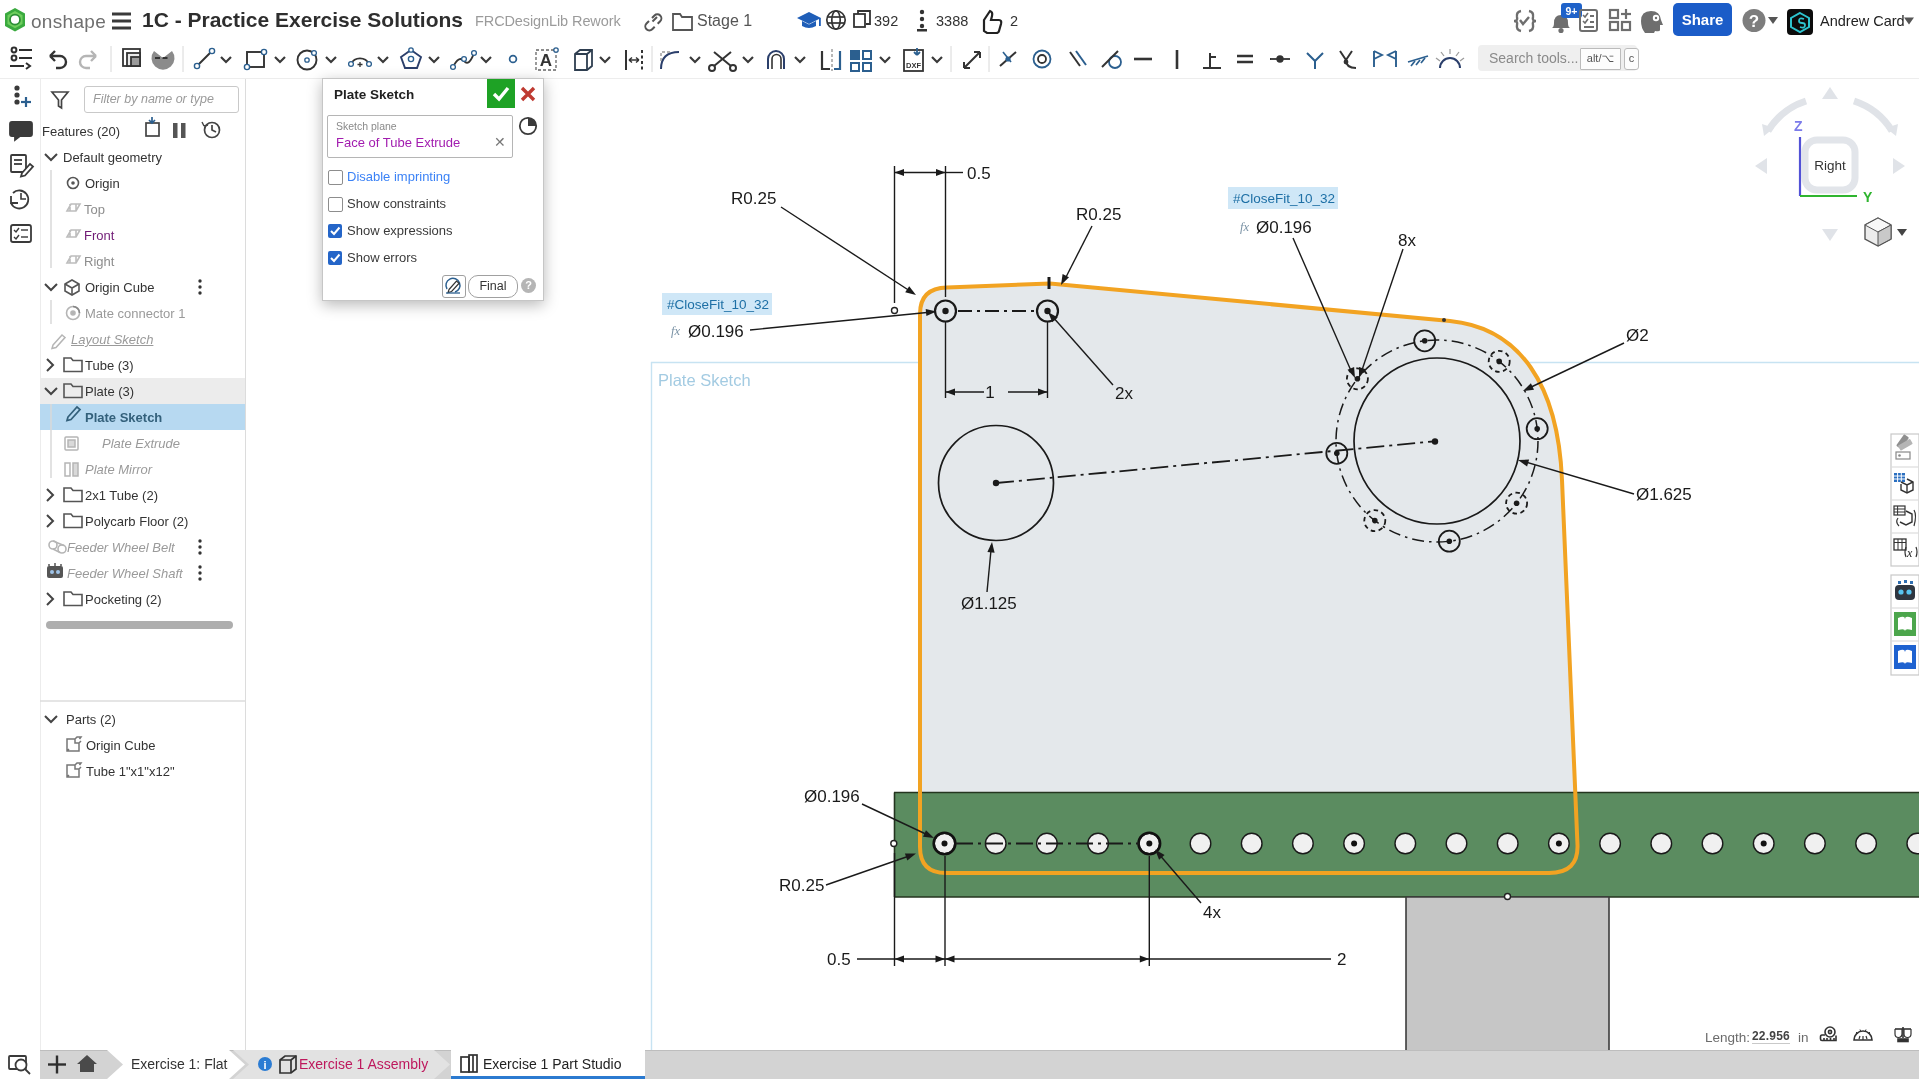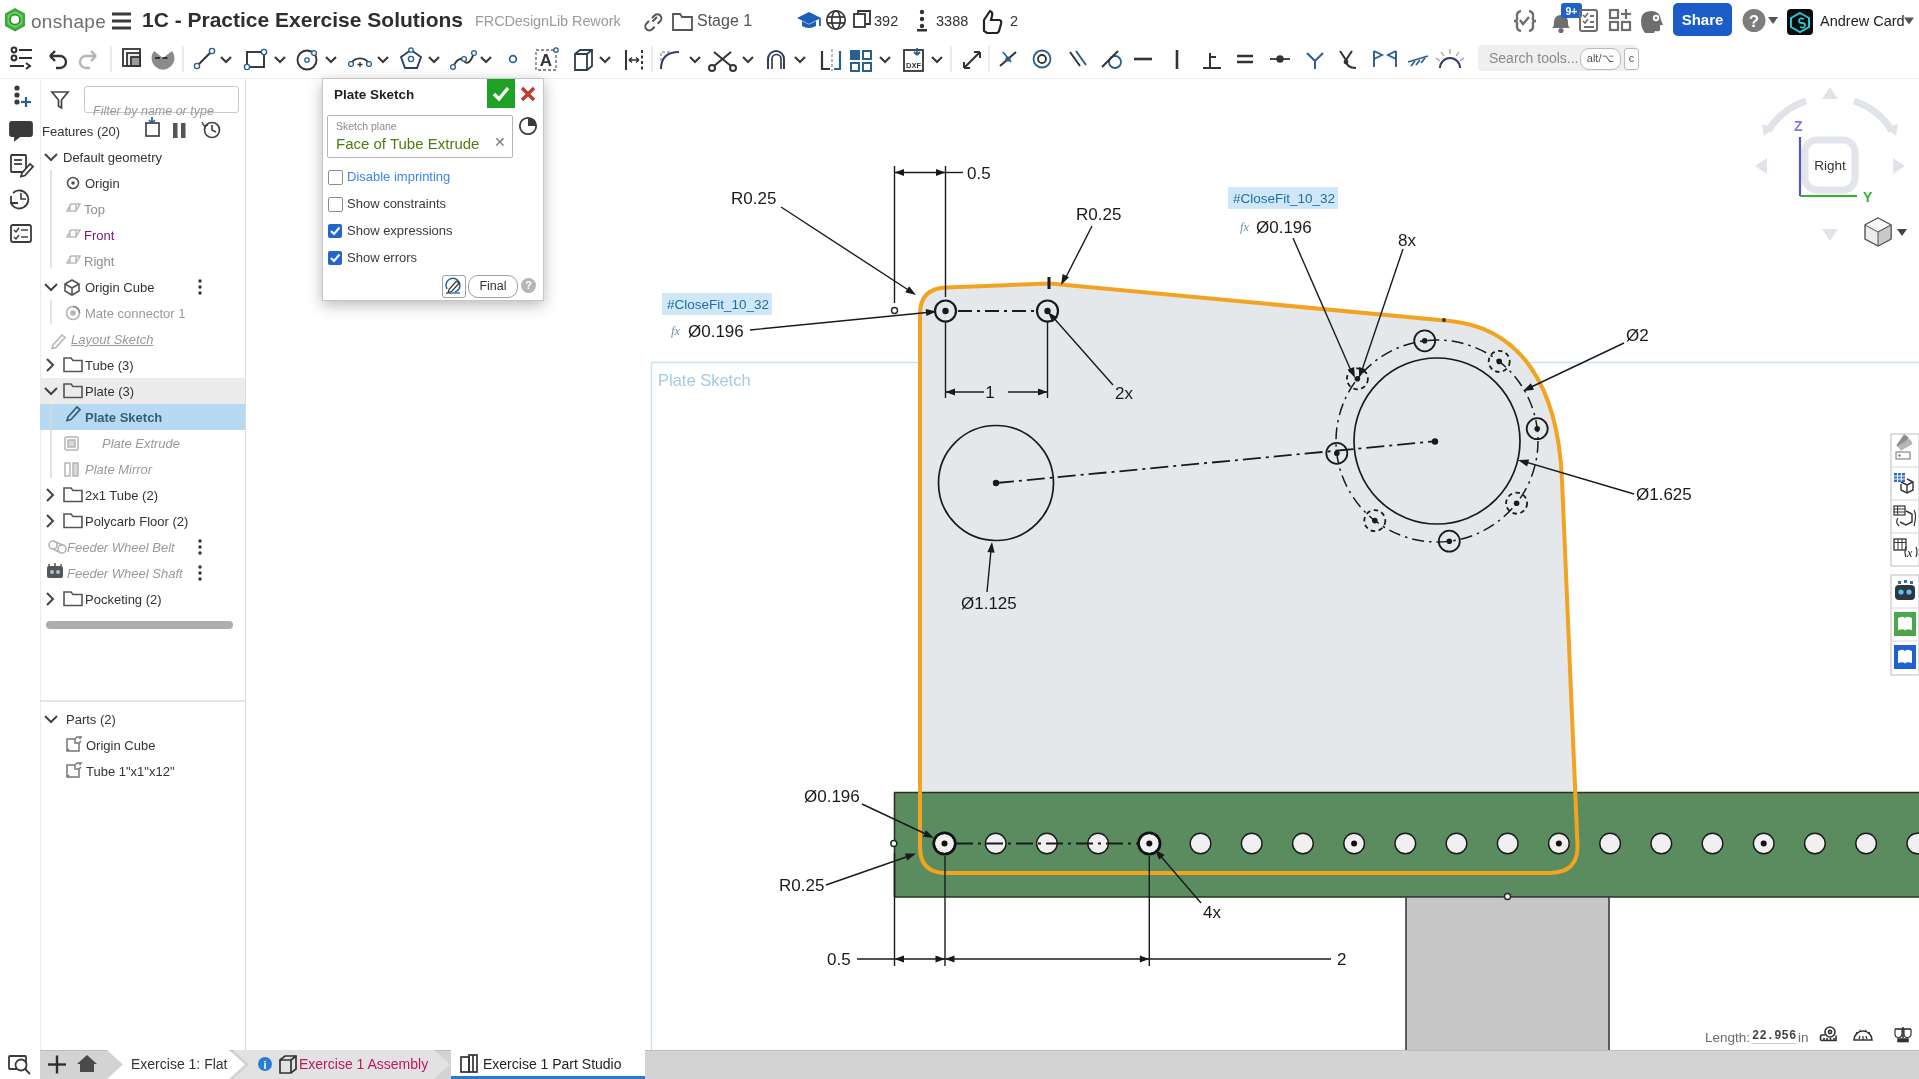--- a/index.html
+++ b/index.html
@@ -117,21 +117,21 @@
 <span class="hdrtxt" style="left:697px;top:12px;font-size:16px;color:#555;">Stage 1</span>
 <span class="hdrtxt" style="left:874px;top:13px;font-size:14.5px;color:#333;">392</span>
 <span class="hdrtxt" style="left:936px;top:13px;font-size:14.5px;color:#333;">3388</span>
 <span class="hdrtxt" style="left:1010px;top:13px;font-size:14.5px;color:#333;">2</span>
 <div class="abs" style="left:1673px;top:3px;width:59px;height:33px;background:#1b5cc8;border-radius:5px;color:#fff;font-size:15px;font-weight:bold;text-align:center;line-height:33px;z-index:3;">Share</div>
 <span class="hdrtxt" style="left:1820px;top:13px;font-size:14.5px;color:#222;">Andrew Card</span>
 
 <div class="abs" style="left:0;top:42px;width:1919px;height:36px;background:#fff;border-bottom:1px solid #ededed;z-index:2;"></div>
 <div class="abs" style="left:1478px;top:45px;width:159px;height:26px;background:#efefef;border-radius:4px;z-index:3;"></div>
 <span class="hdrtxt" style="left:1489px;top:50px;font-size:14px;color:#8a8a8a;z-index:4;">Search tools...</span>
-<div class="abs" style="left:1580px;top:48px;width:39px;height:20px;background:#fdfdfd;border:1px solid #bbb;border-radius:9px;font-size:11px;color:#555;text-align:center;line-height:19px;z-index:4;">alt/⌥</div>
+<div class="abs" style="left:1580px;top:48px;width:39px;height:20px;background:#fdfdfd;border:1px solid #bbb;border-radius:1px;font-size:11px;color:#555;text-align:center;line-height:19px;z-index:4;">alt/⌥</div>
 <div class="abs" style="left:1624px;top:48px;width:13px;height:20px;background:#fdfdfd;border:1px solid #bbb;border-radius:3px;font-size:11px;color:#555;text-align:center;line-height:19px;z-index:4;">c</div>
 <svg class="abs" style="top:42px;z-index:3" width="1919" height="36" viewBox="0 0 1919 36">
 <g stroke="#d8d8d8" stroke-width="1">
       <line x1="111" y1="4" x2="111" y2="30"></line>
       <line x1="183" y1="4" x2="183" y2="30"></line>
       <line x1="652" y1="4" x2="652" y2="30"></line>
       <line x1="951" y1="4" x2="951" y2="30"></line>
       <line x1="989" y1="4" x2="989" y2="30"></line>
     </g>
 
@@ -285,21 +285,21 @@
       <path d="M880 15 l5 5 5-5"></path>
       <path d="M932 15 l5 5 5-5"></path>
 </g>
 </svg>
 
 <div class="abs" style="left:0;top:78px;width:40px;height:972px;background:#fff;border-right:1px solid #ececec;z-index:0;"></div>
 <div class="abs" style="left:41px;top:78px;width:204px;height:972px;background:#fff;border-right:1px solid #dcdcdc;z-index:0;"></div>
 <div class="abs" style="left:40px;top:378px;width:205px;height:26px;background:#ececec;z-index:0;"></div>
 <div class="abs" style="left:40px;top:404px;width:205px;height:26px;background:#b7d9f1;z-index:0;"></div>
 <div class="abs" style="left:84px;top:86px;width:153px;height:25px;background:#fff;border:1px solid #c9c9c9;border-radius:3px;z-index:0;"></div>
-<span class="row it" style="left:93px;top:92px;font-size:12.5px;margin-top:12px;">Filter by name or type</span>
+<span class="row it" style="left:93px;top:92px;font-size:12.5px;">Filter by name or type</span>
 <span class="row" style="left:42px;top:124px;">Features (20)</span>
 <span class="row" style="left:63px;top:150px;">Default geometry</span>
 <span class="row" style="left:85px;top:176px;">Origin</span>
 <span class="row" style="left:84px;top:202px;color:#8d8d8d;">Top</span>
 <span class="row" style="left:84px;top:228px;color:#701a75;">Front</span>
 <span class="row" style="left:84px;top:254px;color:#8d8d8d;">Right</span>
 <span class="row" style="left:85px;top:280px;">Origin Cube</span>
 <span class="row gray" style="left:85px;top:306px;">Mate connector 1</span>
 <span class="row it" style="left:71px;top:332px;text-decoration:underline;">Layout Sketch</span>
 <span class="row" style="left:85px;top:358px;">Tube (3)</span>
@@ -320,21 +320,21 @@
   <span class="abs" style="left:11px;top:8px;font-size:13.5px;font-weight:bold;color:#222;">Plate Sketch</span>
   <div class="abs" style="left:164px;top:0px;width:28px;height:29px;background:#1ea225;"></div>
   <svg class="abs" style="left:164px;top:0" width="28" height="29">
       <path d="M7 15 l5 5 9-11" stroke="#fff" stroke-width="3.4" fill="none"></path>
     </svg>
   <svg class="abs" style="left:196px;top:6" width="20" height="20">
       <path d="M3 3 L15 15 M15 3 L3 15" stroke="#bf3a31" stroke-width="3.4"></path>
     </svg>
   <div class="abs" style="left:4px;top:36px;width:184px;height:41px;border:1px solid #b5b5b5;border-radius:2px;">
     <span class="abs" style="left:8px;top:4px;font-size:10.5px;color:#8a8a8a;">Sketch plane</span>
-    <span class="abs" style="left:8px;top:19px;font-size:15px;color:#4d7c0f;">Face of Tube Extrude</span>
+    <span class="abs" style="left:8px;top:19px;font-size:13px;color:#a21caf;">Face of Tube Extrude</span>
     <span class="abs" style="left:166px;top:18px;font-size:14px;color:#777;">✕</span>
   </div>
   <svg class="abs" style="left:195px;top:37" width="20" height="20">
       <circle cx="10" cy="10" r="8.2" fill="none" stroke="#3a3a3a" stroke-width="1.8"></circle>
       <path d="M10 10 V1.8 A8.2 8.2 0 0 1 18.2 10 z" fill="#3a3a3a"></path>
     </svg>
   <div class="abs" style="left:5px;top:91px;width:13px;height:13px;border:1.5px solid #8d8d8d;border-radius:2px;background:#fff;"></div>
   <span class="abs" style="left:24px;top:90px;font-size:13px;color:#3b82f6;">Disable imprinting</span>
   <div class="abs" style="left:5px;top:118px;width:13px;height:13px;border:1.5px solid #8d8d8d;border-radius:2px;background:#fff;"></div>
   <span class="abs" style="left:24px;top:117px;font-size:13px;color:#3a3a3a;">Show constraints</span>
@@ -384,21 +384,21 @@
       <path d="M280 10 h11 v13 M291 10 l5-4"></path>
     </g>
   <g fill="none" stroke="#333" stroke-width="1.7">
       <rect x="461" y="7" width="8" height="15"></rect>
       <rect x="469" y="5" width="8" height="17"></rect>
       <line x1="473" y1="5" x2="473" y2="22"></line>
     </g>
 </svg>
 
 <span class="hdrtxt" style="left:1705px;top:1030px;font-size:13.5px;color:#6b6b6b;z-index:4;">Length:</span>
-<span class="hdrtxt" style="left:1752px;top:1029px;font-size:12px;font-weight:bold;color:#444;font-family:Liberation Mono, monospace;border-bottom:1px solid #c9c9c9;letter-spacing:0.2px;z-index:4;">22.956</span>
+<span class="hdrtxt" style="left:1752px;top:1029px;font-size:12px;font-weight:bold;color:#444;font-family:Liberation Sans, sans-serif;border-bottom:1px solid #c9c9c9;letter-spacing:0.2px;z-index:4;">22.956</span>
 <span class="hdrtxt" style="left:1798px;top:1030px;font-size:13.5px;color:#6b6b6b;z-index:4;">in</span>
 <svg id="mainsvg" width="1919" height="1079" viewBox="0 0 1919 1079">
 <g stroke="#c7e3f2" stroke-width="1.4" fill="none">
       <line x1="651" y1="362.5" x2="1919" y2="362.5"></line>
       <line x1="651.5" y1="362" x2="651.5" y2="1050"></line>
     </g>
 <text x="658" y="386" font-size="16.5" fill="#a3cbe2" font-family="Liberation Sans">Plate Sketch</text>
 <path d="M 1450 321 C 1520 328 1558 385 1562 480 L 1577.5 845 Q 1578.5 873 1549 873 L 946 873 Q 920 873 920 847 L 920 314 Q 920 288 947 287.5 L 1050 283.5 Z" fill="#e4e8eb"></path>
 <rect x="894" y="792.5" width="1025" height="104.5" fill="#5b8c60"></rect>
 <g stroke="#24351f" stroke-width="1.6">

